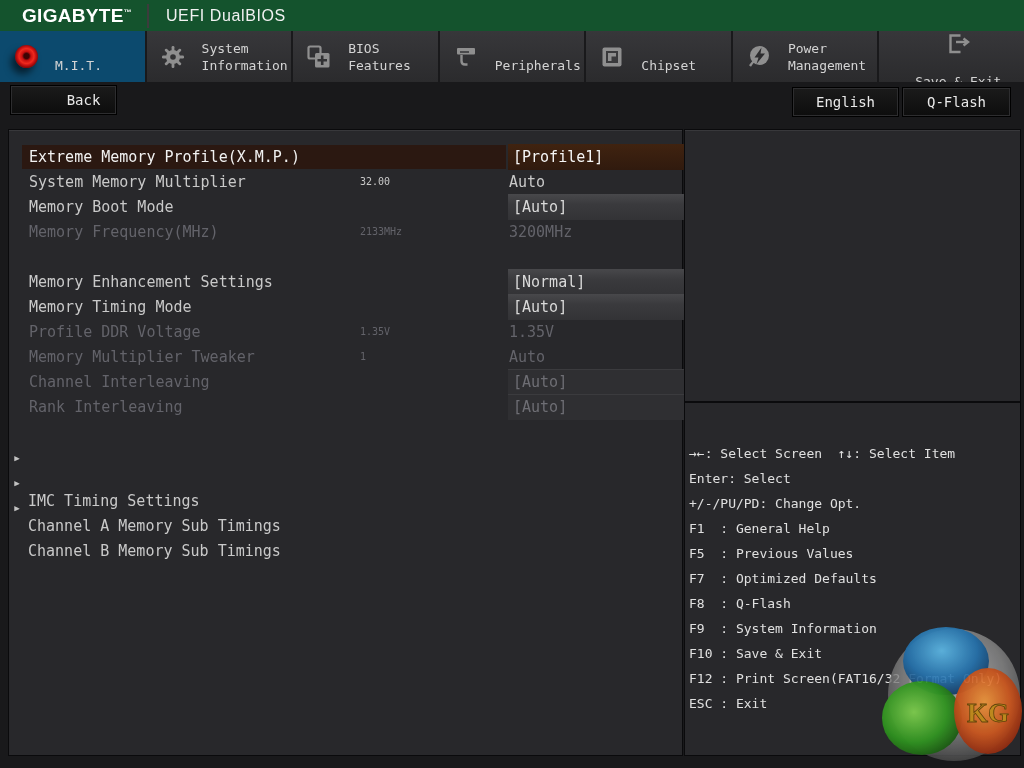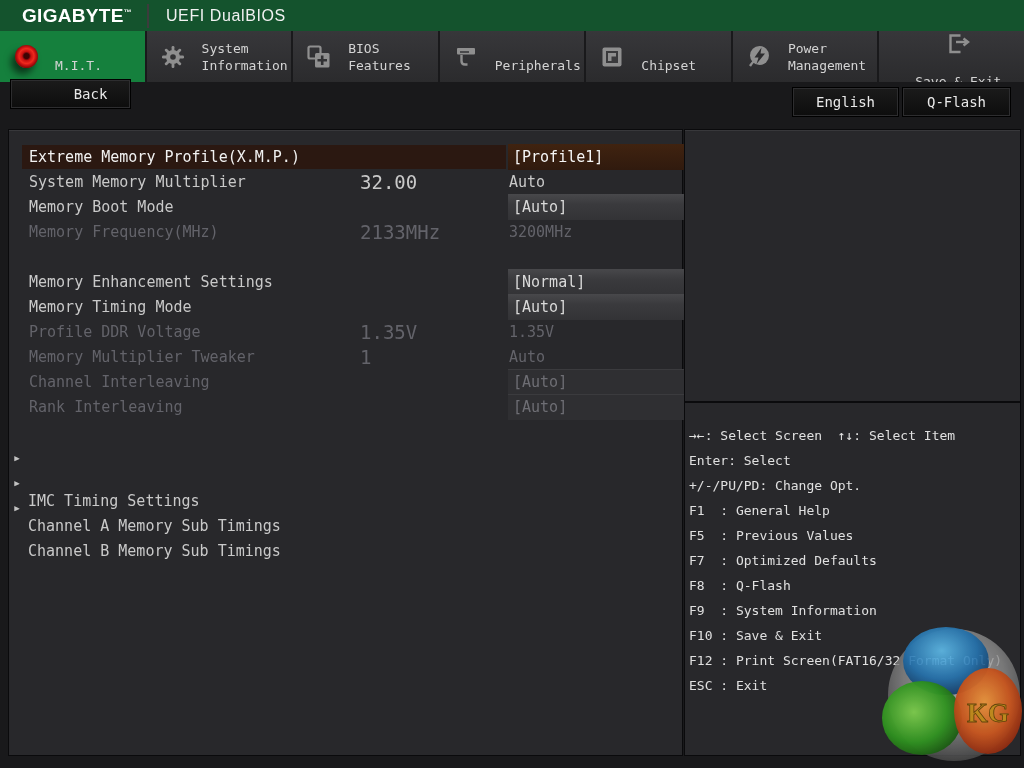--- a/index.html
+++ b/index.html
@@ -31,21 +31,21 @@
     position:absolute; left:0; top:31px; width:1024px; height:51px;
     display:flex; background:#232325;
   }
   .tab {
     flex:1 1 0; display:flex; align-items:center; gap:16px;
     padding-left:13px; border-right:2px solid #19191b;
     background:linear-gradient(180deg,#37373a 0%,#2b2b2d 100%);
     cursor:default; overflow:hidden;
   }
   .tab:last-child { border-right:none;flex-direction:column; }
-  .tab.active { background:#15803d; }
+  .tab.active { background:#0c4a6e; }
   .tablabel {
     font-size:13px; line-height:17px; color:#d4d4d4;
     display:flex; align-items:flex-end; height:38px; padding-bottom:2px;
   }
   .tab.single .tablabel { white-space:pre; }
   .ticon { width:26px; height:26px; flex:none; display:flex; align-items:center; justify-content:center; }
   .mitdot {
     width:23px; height:23px; border-radius:50%;
     background:radial-gradient(circle at 50% 48%,
       #3c0404 0 2.6px, #c80f0f 4.5px, #ef2a1e 7.5px, #d01414 9px, #8c0707 11.5px);
@@ -53,21 +53,21 @@
   }
 
   
   .btn {
     position:absolute; height:30px;
     background:linear-gradient(180deg,#1b1b1b,#0d0d0d);
     border:1px solid #000; box-shadow:inset 0 0 0 1px #2d2d2f;
     color:#e9e9e9; font-size:14px; font-family:"DejaVu Sans Mono",monospace;
     display:flex; align-items:center; justify-content:center; cursor:default;
   }
-  #btn-back    { left:10px;  top:79px; width:121px;padding-left:40px; }
+  #btn-back    { left:10px;  top:85px; width:107px;padding-left:40px; }
   #btn-english { left:792px; top:87px; width:107px; }
   #btn-qflash  { left:902px; top:87px; width:109px; }
 
   
   .mainpanel {
     position:absolute; left:8px; top:129px; width:675px; height:627px;
     background:#28282b; border:1px solid #0a0a0c;
     box-shadow:inset 0 1px 0 #38383b;
   }
   .rows { padding-top:15px; position:relative; }
@@ -75,21 +75,21 @@
   .spacer { height:25px; }
   .rlabel {
     position:absolute; left:13px; top:0; width:484px; height:24px;
     line-height:24px; font-size:15px; color:#c9c9c9;
     padding-left:7px; white-space:pre;
   }
   .srow.sel .rlabel { background:#2b1811; color:#f2f2f2; }
   .srow.dis .rlabel, .srow.dis .rmid, .srow.dis .rval { color:#63636a; }
   .rmid {
     position:absolute; left:351px; top:0; height:24px; line-height:24px;
-    font-size:19px; color:#c9c9c9; white-space:pre;
+    font-size:10px; color:#c9c9c9; white-space:pre;
   }
   .rval {
     position:absolute; left:500px; top:0; height:24px; line-height:24px;
     font-size:15px; color:#c9c9c9; white-space:pre;
   }
   .rbox {
     position:absolute; left:499px; top:-1px; width:185px; height:26px;
     line-height:26px; font-size:15px; padding-left:5px; white-space:pre;
     background:linear-gradient(180deg,#48484b 0%,#3a3a3d 40%,#333336 100%);
     color:#d9d9d9; cursor:default;
@@ -108,21 +108,21 @@
     font-size:9px; line-height:24px; color:#c2c2c2; text-align:center;
   }
 
   
   .rightpanel {
     position:absolute; left:684px; top:129px; width:337px; height:627px;
     background:#28282b; border:1px solid #0a0a0c;
     box-shadow:inset 0 1px 0 #38383b;
   }
   .infobox { height:273px; border-bottom:2px solid #0b0b0d; }
-  .helpbox { padding-top:20px; }
+  .helpbox { padding-top:38px; }
   .helpline {
     height:25px; line-height:25px; padding-left:4px;
     font-size:13px; color:#e0e0e0; white-space:pre;
   }
 
   
   .watermark {
     position:absolute; right:0; bottom:1px; width:142px; height:146px;
     opacity:.92; pointer-events:none;
   }

